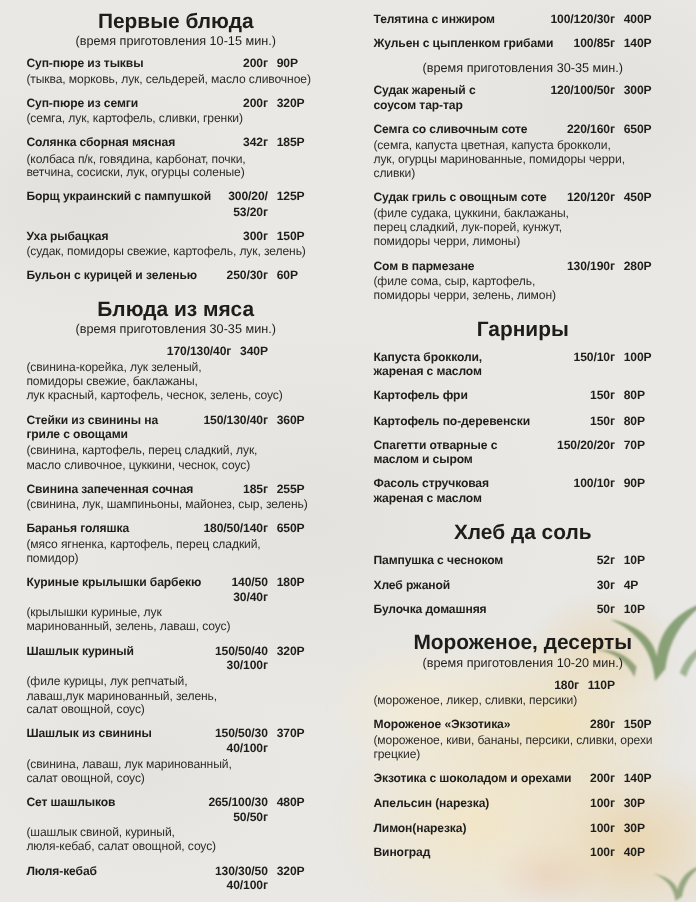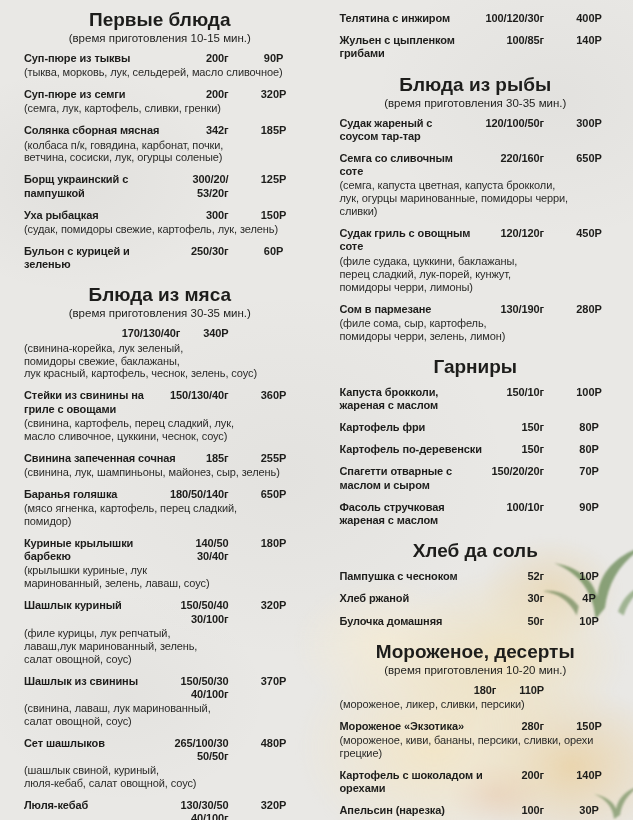--- a/index.html
+++ b/index.html
@@ -40,28 +40,28 @@
   .col{flex:1 1 0;min-width:0;}
   .section-title{
     font-size:19px;font-weight:700;text-align:center;
     margin:13px 0 1px;letter-spacing:0;
   }
   .col .section:first-child .section-title{margin-top:5px;}
   .section-subtitle{text-align:center;font-size:11.5px;margin:0 0 4px;}
   .item{margin:8px 0 9px;}
   .row{
     display:grid;grid-template-columns:minmax(0,1fr) auto 44px;
-    column-gap:23px;align-items:start;
+    column-gap:8px;align-items:start;
   }
   .item-name,.item-portion,.item-price{
     font-weight:700;font-size:11px;line-height:1.2;letter-spacing:-0.1px;
   }
   .item-name{white-space:pre-line;}
   .item-portion{text-align:right;white-space:pre-line;}
-  .item-price{text-align:center;}
+  .item-price{text-align:left;}
   .item-desc{
     font-size:11px;line-height:1.18;margin-top:1px;
     white-space:pre-line;color:#2b2b29;letter-spacing:-0.1px;
   }
 </style>
 </head>
 <body>
 
 <div class="texture"></div>
 <div class="food-photo"></div>
@@ -259,21 +259,20 @@
       <div class="item-name">Жульен с цыпленком грибами</div>
       <div class="item-portion">100/85г</div>
       <div class="item-price">140Р</div>
     </div>
 
   </div>
 </div>
   </section>
 
   <section class="section">
-    <h2 class="section-title">Блюда из рыбы</h2>
     <div class="section-subtitle">(время приготовления 30-35 мин.)</div>
     <div class="items">
   <div class="item">
     <div class="row">
       <div class="item-name">Судак жареный с
 соусом тар-тар</div>
       <div class="item-portion">120/100/50г</div>
       <div class="item-price">300Р</div>
     </div>
 
@@ -417,21 +416,21 @@
       <div class="item-name">Мороженое «Экзотика»</div>
       <div class="item-portion">280г</div>
       <div class="item-price">150Р</div>
     </div>
     <div class="item-desc">(мороженое, киви, бананы, персики, сливки, орехи
 грецкие)</div>
   </div>
 
   <div class="item">
     <div class="row">
-      <div class="item-name">Картофель с шоколадом и орехами</div>
+      <div class="item-name">Экзотика с шоколадом и орехами</div>
       <div class="item-portion">200г</div>
       <div class="item-price">140Р</div>
     </div>
 
   </div>
 
   <div class="item">
     <div class="row">
       <div class="item-name">Апельсин (нарезка)</div>
       <div class="item-portion">100г</div>

